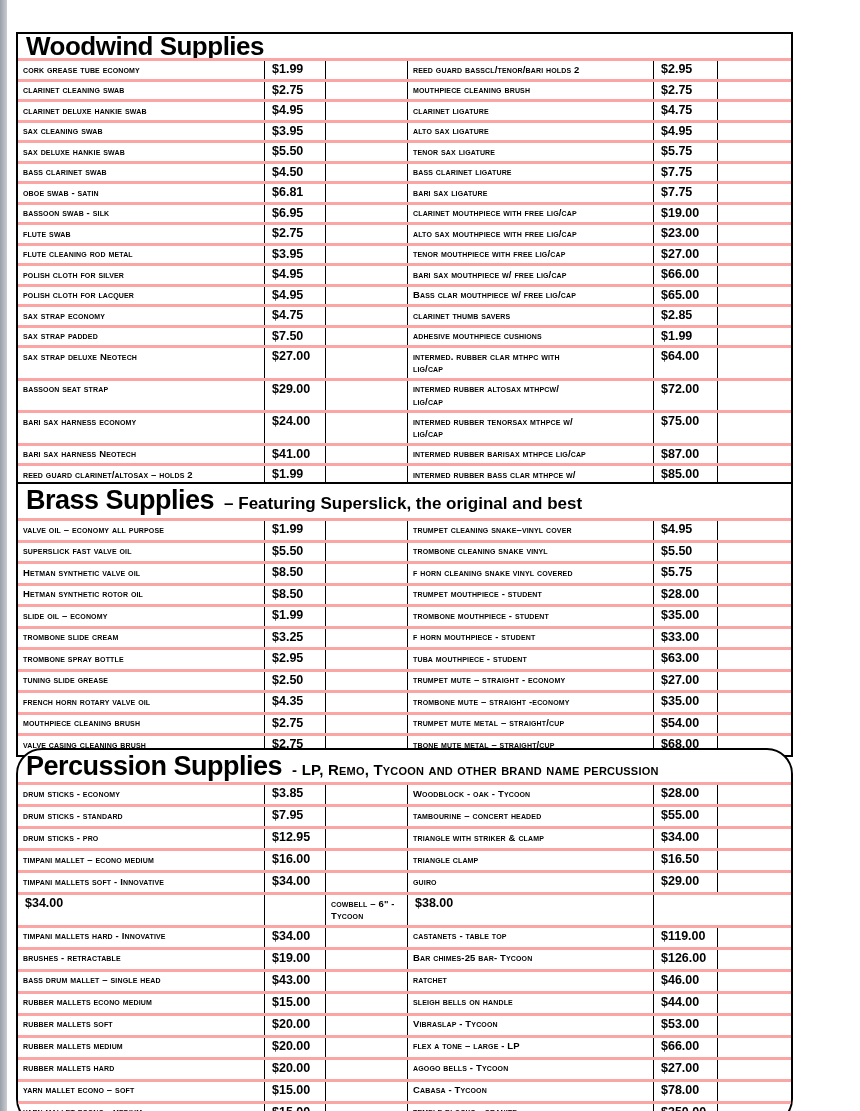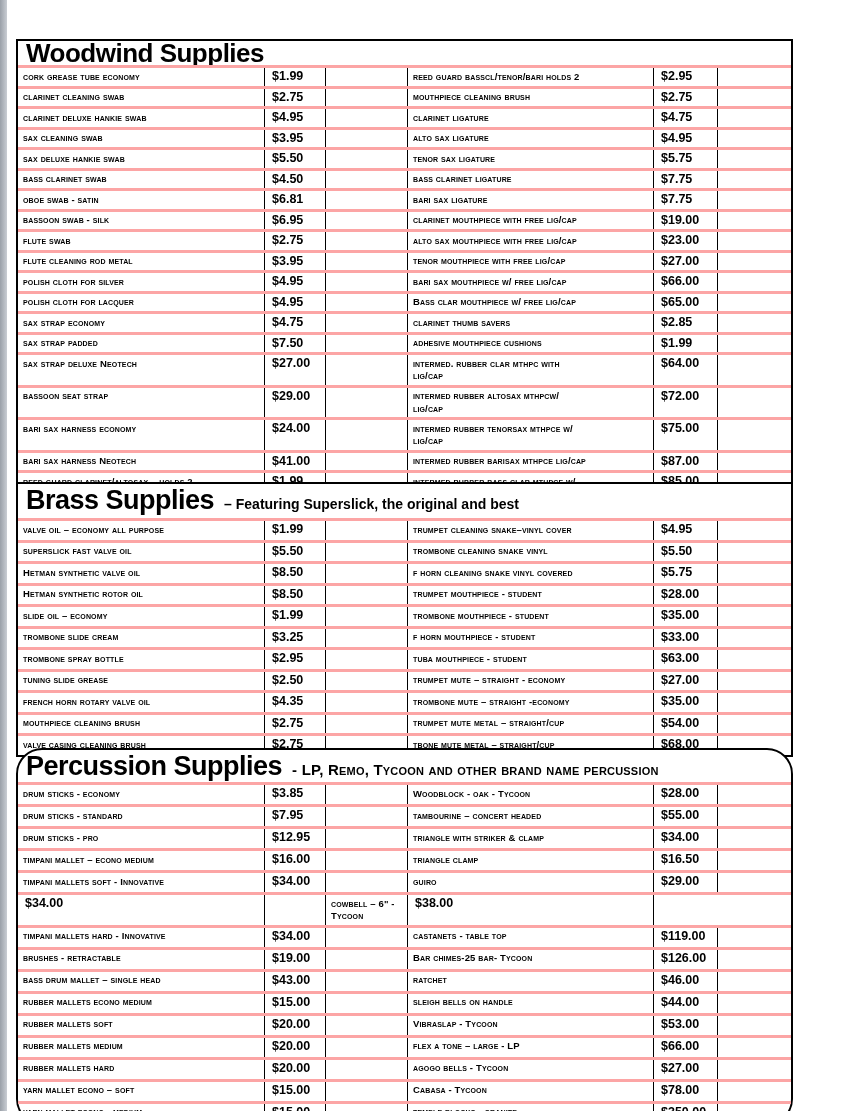--- a/index.html
+++ b/index.html
@@ -14,39 +14,39 @@
   .scan-edge{
     position:absolute;left:0;top:0;width:7px;height:1111px;
     background:linear-gradient(to right,#9aa0a8,#c9cdd3);
   }
   section.price-table{
     position:absolute;left:16px;width:777px;
     border:2px solid #000;
     background:#fff;
     box-sizing:border-box;
   }
-  #sec-0{top:39px;}
+  #sec-0{top:32px;}
   #sec-1{top:482px;}
   #sec-2{top:748px;border-radius:26px;}
   .sec-header{
     padding:0 0 0 8px;
     white-space:nowrap;
     overflow:hidden;
     display:flex;align-items:baseline;gap:10px;
   }
   #sec-0 .sec-header{height:24px;}
   #sec-1 .sec-header{height:33px;padding-top:1px;}
   #sec-2 .sec-header{height:31px;padding-top:1px;}
   .sec-title{
     font-weight:bold;
     font-size:26px;line-height:24px;
     letter-spacing:-0.5px;
   }
   #sec-1 .sec-title,#sec-2 .sec-title{font-size:27px;line-height:31px;}
-  .sec-sub{font-weight:bold;font-size:14px;}
+  .sec-sub{font-weight:bold;font-size:17px;}
   #sec-2 .sec-sub{font-variant:small-caps;font-size:15px;letter-spacing:0.2px;}
   .t-body{display:block;}
   .row{
     display:grid;
     grid-template-columns:246px 61px 82px 246px 64px 1fr;
     border-top:3px solid #fca5a5;
   }
   #sec-0 .row{min-height:17.5px;}
   #sec-1 .row{min-height:18.5px;}
   #sec-2 .row{min-height:19px;}

